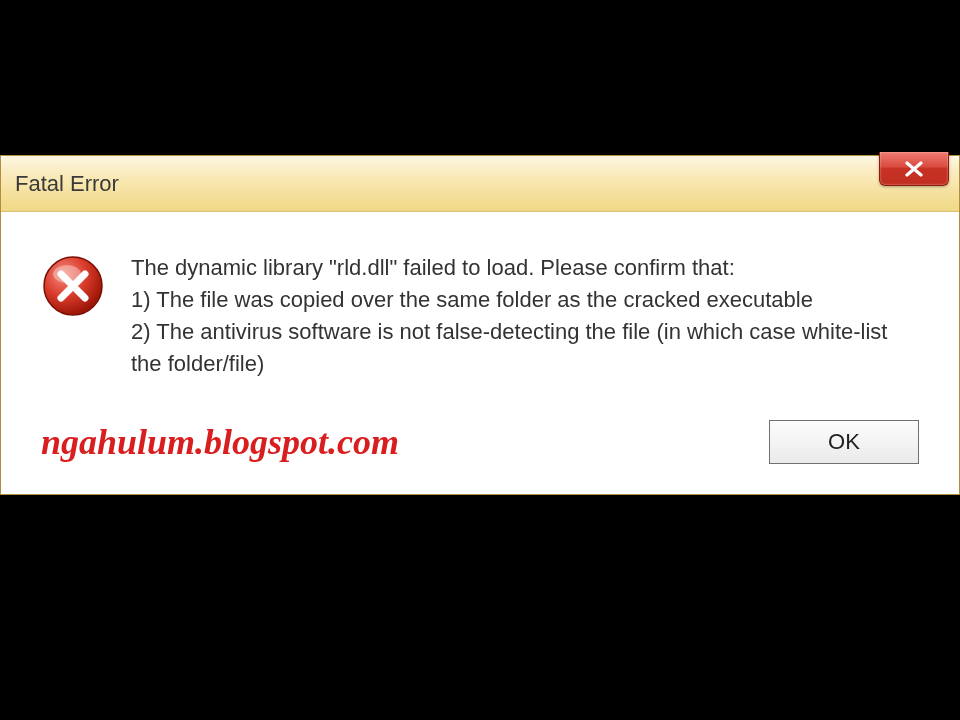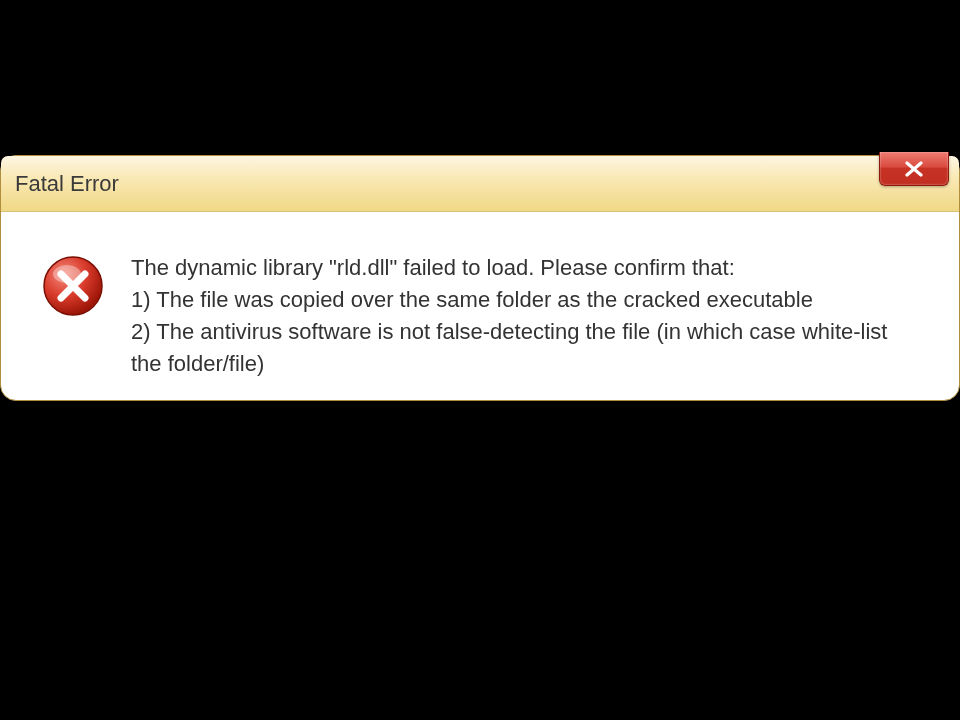--- a/index.html
+++ b/index.html
@@ -11,21 +11,21 @@
       position: relative;
       overflow: hidden;
     }
     .dialog {
       position: absolute;
       left: 0;
       top: 155px;
       width: 960px;
       background: #fff;
       border: 1px solid #b08e3d;
-      border-radius: 16px;
+      border-radius: 0;
       box-shadow: 0 4px 20px rgba(0,0,0,0.5);
     }
     .titlebar {
       height: 56px;
       background: linear-gradient(to bottom, #fdf6e3 0%, #f9e9b5 40%, #f0d885 100%);
       border-bottom: 1px solid #d6c07a;
       border-radius: 7px 7px 0 0;
       display: flex;
       align-items: center;
       padding: 0 14px;
@@ -121,13 +121,17 @@
         </defs>
         <circle cx="32" cy="32" r="29" fill="url(#rg)" stroke="#7a0e03" stroke-width="1.5"></circle>
         <ellipse cx="26" cy="20" rx="14" ry="9" fill="rgba(255,255,255,0.35)"></ellipse>
         <path d="M20 20 L44 44 M44 20 L20 44" stroke="#fff" stroke-width="7" stroke-linecap="round"></path>
       </svg>
     </div>
     <div class="message">The dynamic library "rld.dll" failed to load. Please confirm that:
 1) The file was copied over the same folder as the cracked executable
 2) The antivirus software is not false-detecting the file (in which case white-list the folder/file)</div>
   </div>
+  <div class="footer">
+    <div class="watermark">ngahulum.blogspot.com</div>
+    <button class="ok-btn">OK</button>
+  </div>
 </div>
 
 </body></html>

